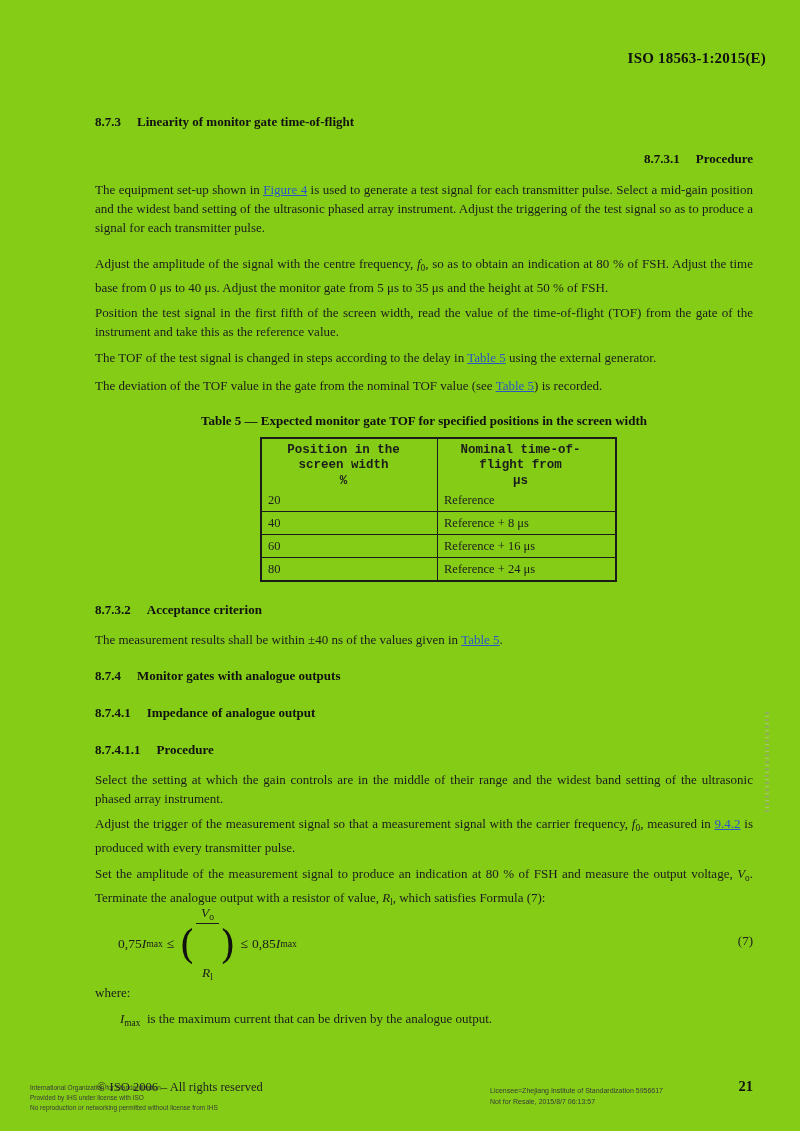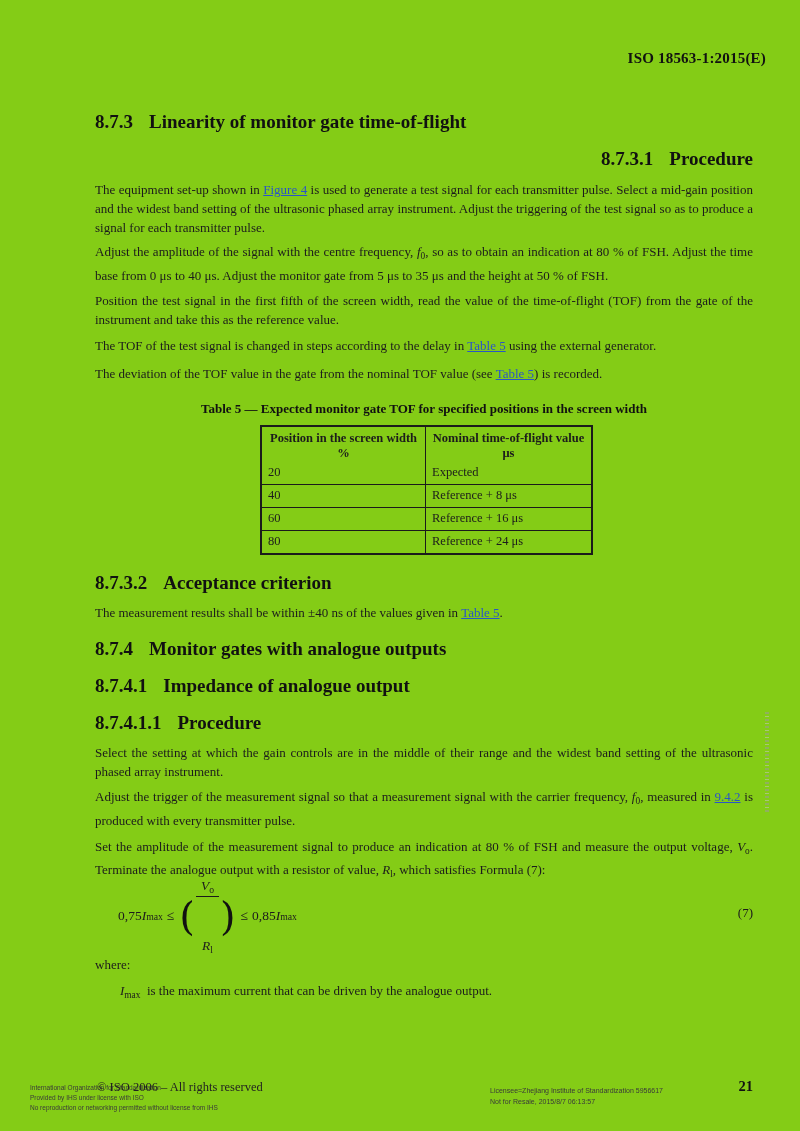--- a/index.html
+++ b/index.html
@@ -6,35 +6,35 @@
   .page{
     position:relative; width:800px; height:1131px; background:#84cc16;
     font-family:"Liberation Serif", serif; color:#1c1c1c; overflow:hidden;
   }
   .doc-ref{
     position:absolute; top:50px; right:34px;
     font-weight:bold; font-size:15px; letter-spacing:0.2px; color:#111;
   }
   .content{ position:absolute; top:0; left:95px; width:658px; }
 
-  h2,h3{ font-size:19px; font-weight:bold; color:#111; margin:0; line-height:17px; }
+  h2,h3{ font-size:13px; font-weight:bold; color:#111; margin:0; line-height:17px; }
   .h-num{ display:inline-block; margin-right:16px; }
 
   p{ font-size:13px; line-height:19px; margin:0; text-align:justify; color:#1c1c1c; }
 
   .h-873{ margin-top:113px; }
   .h-8731{ margin-top:20px;text-align:right; }
   .p1{ margin-top:13px; }
-  .p2{ margin-top:5px; }
+  .p2{ margin-top:17px; }
   .p3{ margin-top:6px; }
   .p4{ margin-top:7px; }
   .p5{ margin-top:9px; }
   .tbl-title{ margin-top:17px; font-size:13px; font-weight:bold; text-align:center; color:#111; line-height:17px;}
   .t5{ margin:8px 0 0 165px; border-collapse:collapse; border:2px solid #1b1b1b; font-size:12.5px; }
-  .t5 th{ font-weight:bold; vertical-align:top; padding:4px 6px 0 6px; line-height:15.5px; text-align:center;}
+  .t5 th{ font-weight:bold; vertical-align:top; padding:4px 18px 0 6px; line-height:15.5px; text-align:center;font-family:Liberation Mono, monospace;}
   .t5 td{ text-align:left; height:22px; padding:0 6px; line-height:15px;}
   .t5 .c1{ width:151px; }
   .t5 .c2{ width:153px; }
   .t5 th:first-child, .t5 td:first-child{ border-right:1px solid #1b1b1b; }
   .t5 tr.rule td{ border-bottom:1px solid #1b1b1b; }
   .th-unit{ font-weight:bold; }
   .h-8732{ margin-top:19px; }
   .p6{ margin-top:12px; }
   .h-874{ margin-top:18px; }
   .h-8741{ margin-top:20px; }
@@ -99,27 +99,27 @@
     <div class="tbl-title">Table 5 — Expected monitor gate TOF for specified positions in the screen width</div>
 
     <table class="t5">
       <tbody>
           <tr>
         <th class="c1">
           <div class="th-title">Position in the screen width</div>
           <div class="th-unit">%</div>
         </th>
         <th class="c2">
-          <div class="th-title">Nominal time-of-flight value</div>
+          <div class="th-title">Nominal time-of-flight from</div>
           <div class="th-unit">μs</div>
         </th>
       </tr>
       <tr class="rule">
         <td>20</td>
-        <td>Expected</td>
+        <td>Reference</td>
       </tr>
       <tr class="rule">
         <td>40</td>
         <td>Reference + 8 μs</td>
       </tr>
       <tr class="rule">
         <td>60</td>
         <td>Reference + 16 μs</td>
       </tr>
       <tr>

